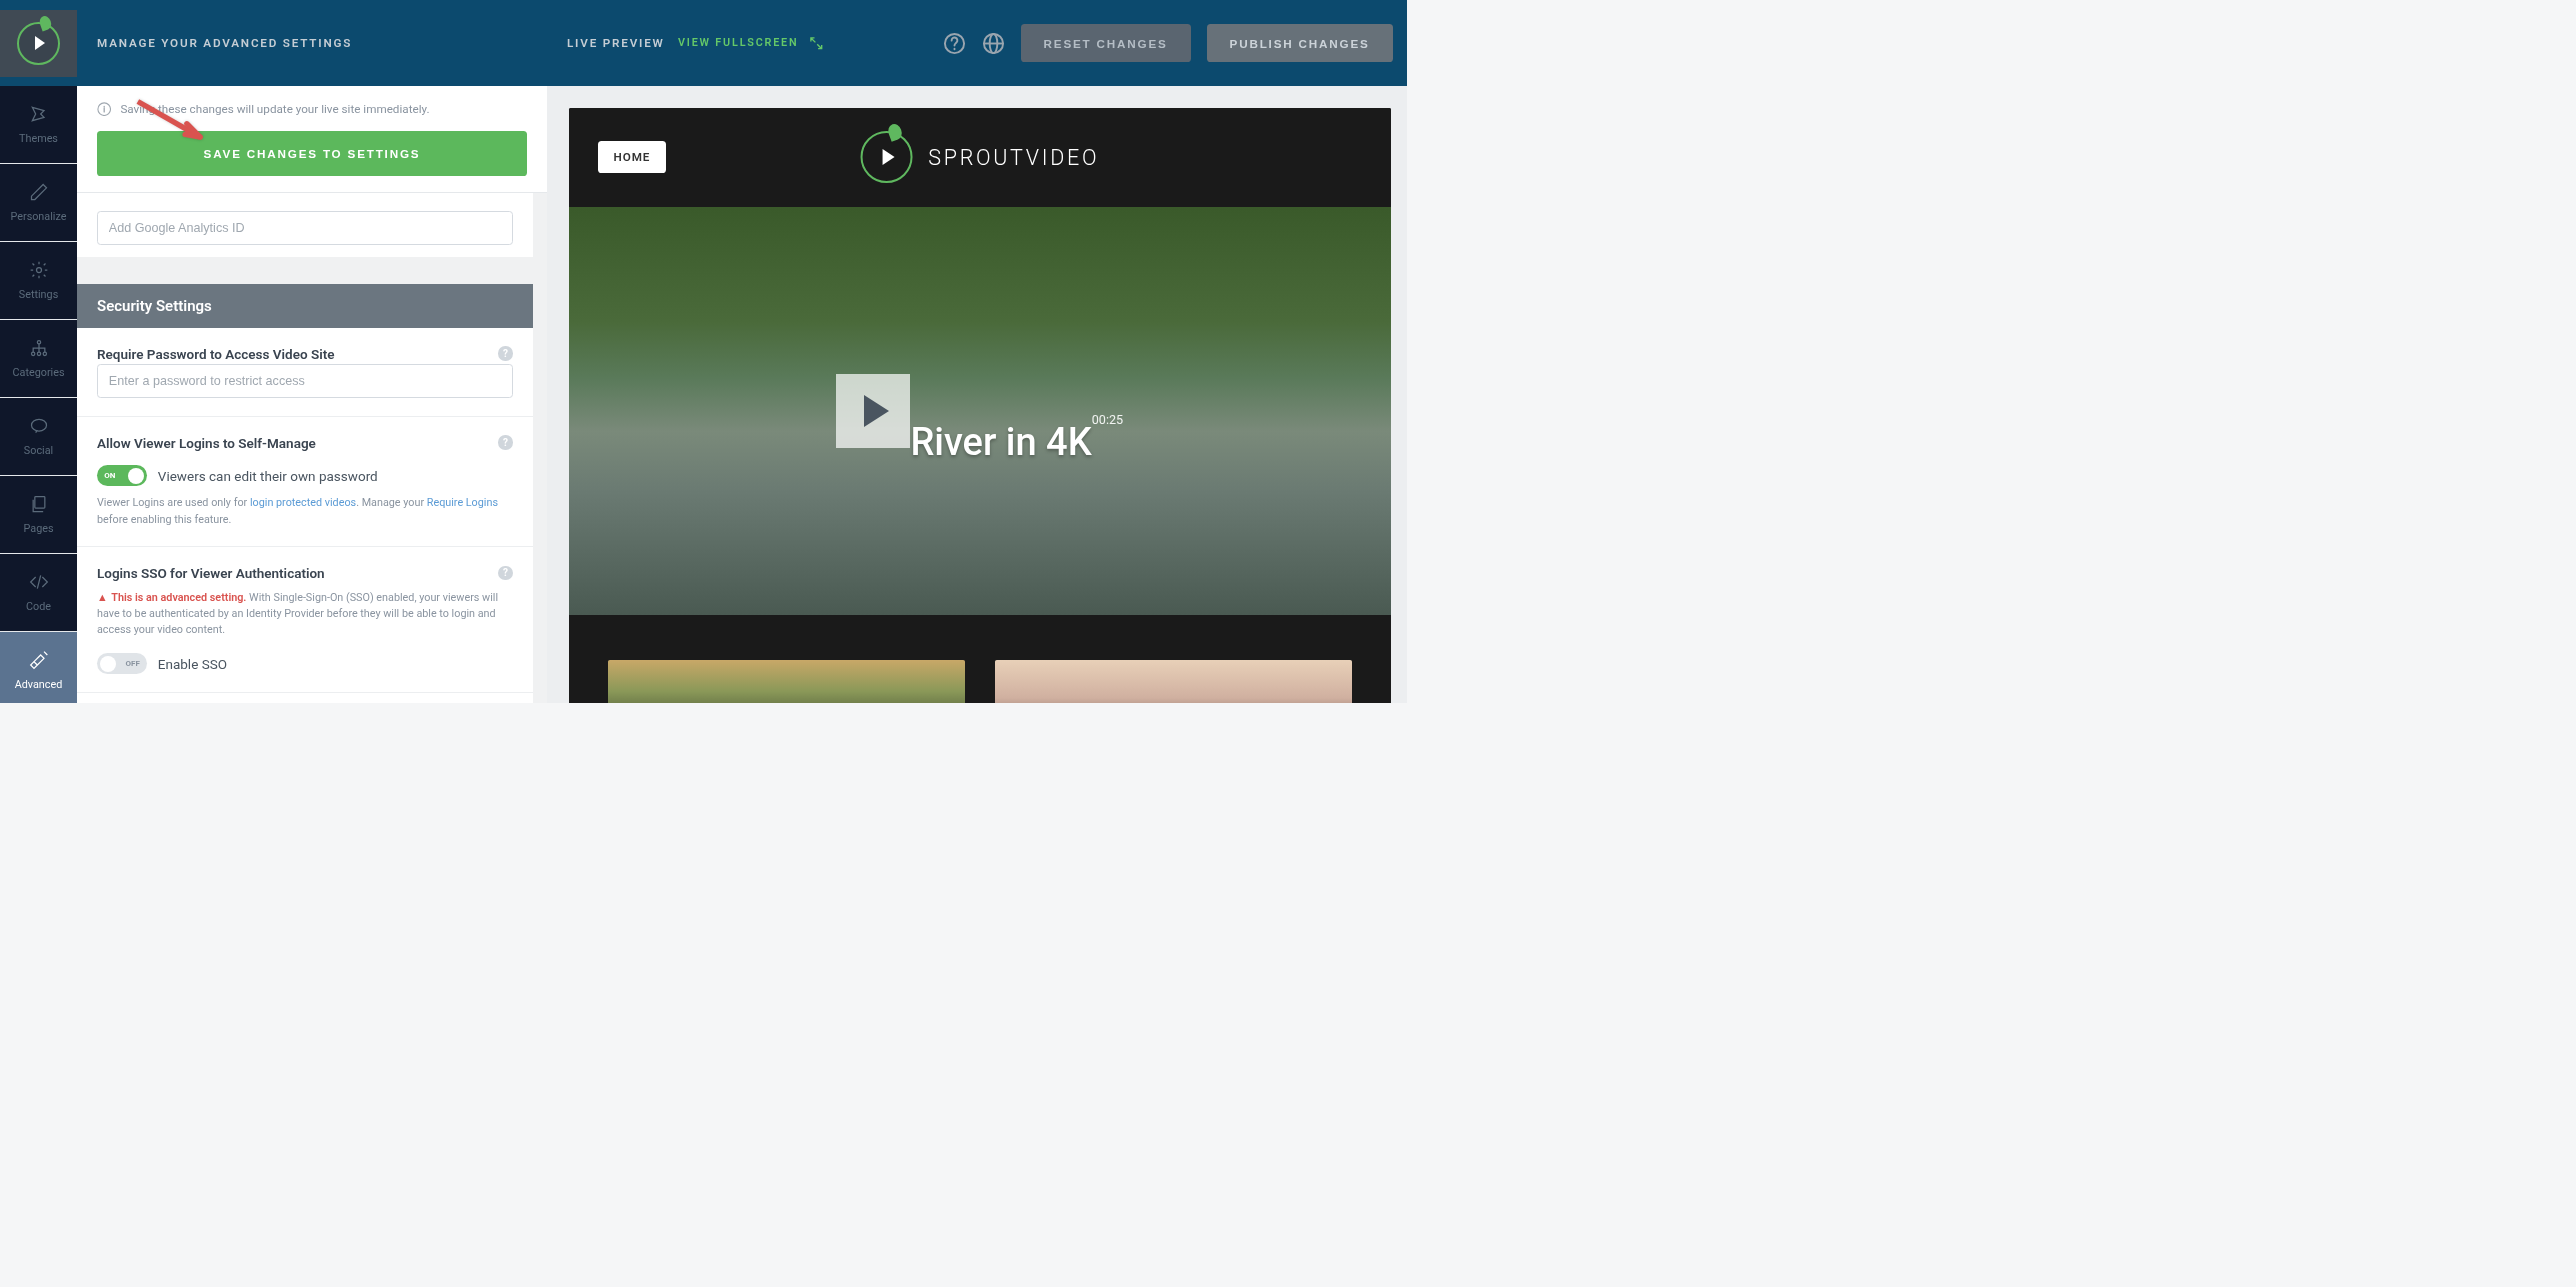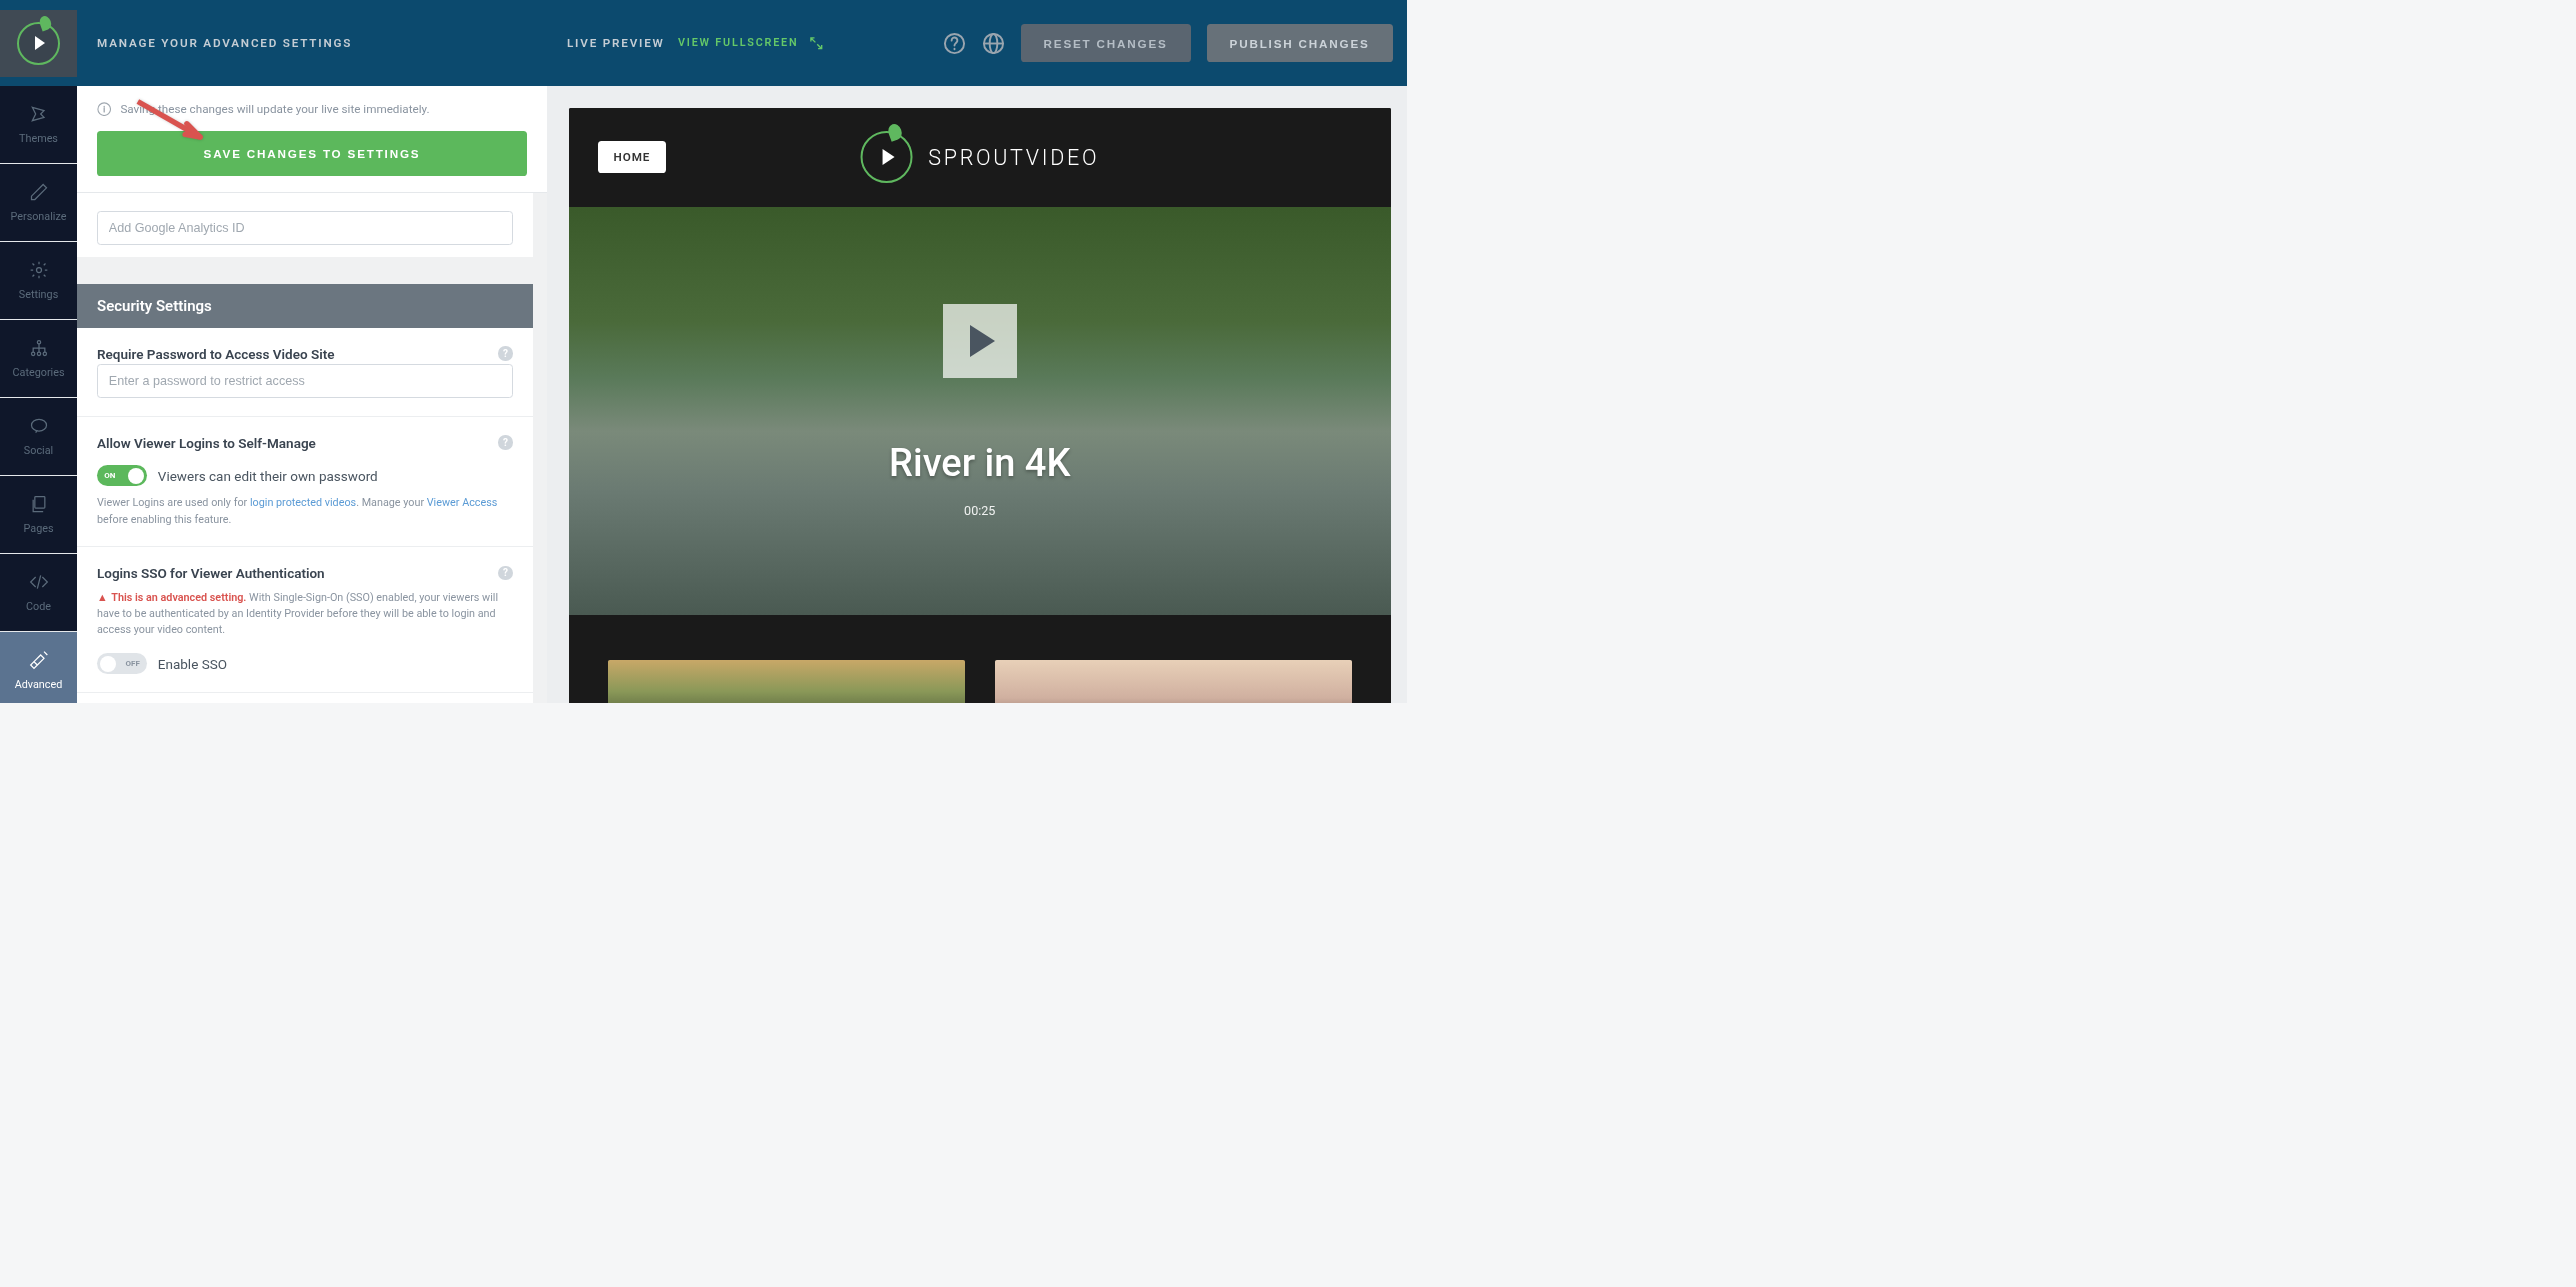--- a/index.html
+++ b/index.html
@@ -55,21 +55,21 @@
 .preview-col::-webkit-scrollbar { width: 10.8px; }
 .preview-col::-webkit-scrollbar-thumb { background: #aab3bc; border-radius: 5.4px; }
 .preview-frame { background: #1a1a1a; border-radius: 1.8px; overflow: hidden; }
 .pv-header { height: 99px; background: #1a1a1a; display: flex; align-items: center; padding: 0 29px; position: relative; }
 .home-btn { background: #fff; color: #333; padding: 9px 16px; border-radius: 3.6px; font-size: 11.7px; font-weight: 600; letter-spacing: 0.9px; }
 .pv-logo { position: absolute; left: 50%; transform: translateX(-50%); display: flex; align-items: center; gap: 16px; }
 .pv-logo-icon { width: 52px; height: 52px; border: 2.7px solid #5fb85f; border-radius: 50%; display: flex; align-items: center; justify-content: center; position: relative; }
 .pv-logo-icon::before { content: ""; position: absolute; top: -9px; right: 9px; width: 12.6px; height: 16px; background: #5fb85f; border-radius: 50% 50% 50% 0; transform: rotate(-20deg); }
 .pv-logo-play { width: 0; height: 0; border-left: 12.6px solid #fff; border-top: 8px solid transparent; border-bottom: 8px solid transparent; margin-left: 3.6px; }
 .pv-logo-text { color: #fff; font-size: 21.5px; letter-spacing: 2.7px; font-weight: 300; }
-.hero { height: 408px; background: linear-gradient(to bottom, #3a5a2a 0%, #4a6a3a 28%, #5a7a5a 42%, #7a8a7a 55%, #6a7a72 70%, #4a5a52 100%); position: relative; display: flex; flex-direction: column; align-items: center; justify-content: center; }
+.hero { height: 408px; background: linear-gradient(to bottom, #3a5a2a 0%, #4a6a3a 28%, #5a7a5a 42%, #7a8a7a 55%, #6a7a72 70%, #4a5a52 100%); position: relative; display: flex; flex-direction: row; align-items: center; justify-content: center; }
 .hero-play { width: 74px; height: 74px; background: rgba(255,255,255,0.7); display: flex; align-items: center; justify-content: center; cursor: pointer; }
 .hero-play-tri { width: 0; height: 0; border-left: 25px solid #4a5560; border-top: 16px solid transparent; border-bottom: 16px solid transparent; margin-left: 5.4px; }
 .hero-title { color: #fff; font-size: 38px; font-weight: 500; margin-top: 63px; text-shadow: 0 1.8px 3.6px rgba(0,0,0,0.3); }
 .hero-time { color: #fff; font-size: 12.6px; margin-top: 18px; opacity: 0.9; }
 .thumbs { display: flex; gap: 30.5px; padding: 45px 39px 0; }
 .thumb { flex: 1; height: 63px; border-radius: 1.8px; }
 .thumb1 { background: linear-gradient(to bottom, #c8a868 0%, #8a9858 50%, #4a5838 100%); }
 .thumb2 { background: linear-gradient(to bottom, #e8d0b8 0%, #d0b0a0 60%, #8a7068 100%); }
 .arrow { position: absolute; z-index: 10; }
 .arrow svg { filter: drop-shadow(0 0.9px 1.8px rgba(0,0,0,0.2)); }
@@ -213,21 +213,21 @@
           <span class="help-i">?</span>
         </div>
         <div class="toggle-row">
           <div class="toggle on">
             <span class="toggle-text">ON</span>
             <div class="toggle-knob"></div>
           </div>
           <span class="toggle-label">Viewers can edit their own password</span>
         </div>
         <div class="helper-text">
-          <span>Viewer Logins are used only for </span><a href="#">login protected videos</a><span>. Manage your </span><a href="#">Viewer Access</a><span> before enabling this feature.</span>
+          <span>Viewer Logins are used only for </span><a href="#">login protected videos</a><span>. Manage your </span><a href="#">Require Logins</a><span> before enabling this feature.</span>
         </div>
       </div>
 
       <div class="setting-block">
         <div class="setting-title">
           <span>Logins SSO for Viewer Authentication</span>
           <span class="help-i">?</span>
         </div>
         <div class="helper-text">
           <span class="warn-icon">▲</span><span class="warn">This is an advanced setting.</span><span> With Single-Sign-On (SSO) enabled, your viewers will have to be authenticated by an Identity Provider before they will be able to login and access your video content.</span>

